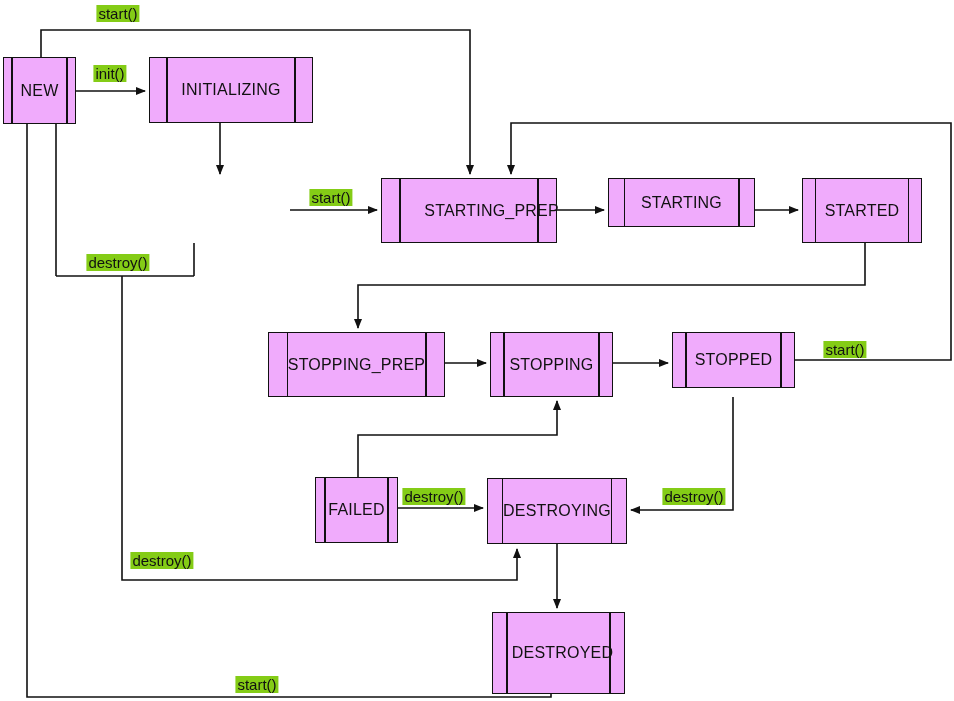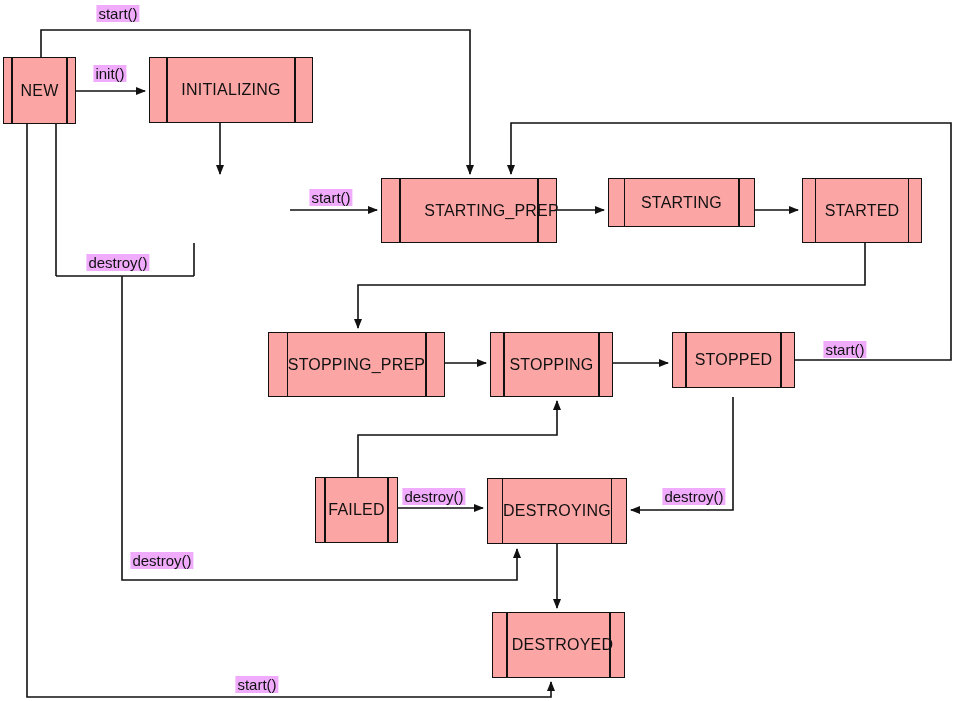--- a/index.html
+++ b/index.html
@@ -9,21 +9,21 @@
     background:#ffffff;
     font-family:"Liberation Sans","DejaVu Sans",sans-serif;
     color:#111111;
     overflow:hidden;
   }
   .edges-svg{position:absolute;left:0;top:0;width:954px;height:701px;}
   .state{
     position:absolute;
     box-sizing:border-box;
     border:1.7px solid #111111;
-    background:#fca5a5;
+    background:#f0abfc;
     display:flex;align-items:center;justify-content:center;
   }
   
   .state::before,.state::after{
     content:"";
     position:absolute;top:0;bottom:0;width:1.6px;background:#111111;
   }
   .state::before{left:10%;}
   .state::after{right:10%;}
   .state .lbl{
@@ -32,21 +32,21 @@
     white-space:nowrap;
     z-index:2;
     padding:0 4px;
   }
   .edge-label{
     position:absolute;
     font-size:15px;
     line-height:17px;
     white-space:nowrap;
     transform:translateX(-50%);
-    background:#f0abfc;
+    background:#84cc16;
     padding:0 2px;
     z-index:3;
   }
 </style>
 </head>
 <body>
 
 <div class="canvas">
 
   <svg class="edges-svg" width="954" height="701" viewBox="0 0 954 701">
@@ -101,21 +101,21 @@
   </div>
   <div class="state" style="left:672px;top:332px;width:123px;height:56px;">
     <span class="lbl">STOPPED</span>
   </div>
   <div class="state" style="left:315px;top:477px;width:83px;height:66px;">
     <span class="lbl">FAILED</span>
   </div>
   <div class="state" style="left:487px;top:478px;width:140px;height:66px;">
     <span class="lbl">DESTROYING</span>
   </div>
-  <div class="state" style="left:492px;top:612px;width:133px;height:66px;padding-left:8px;">
+  <div class="state" style="left:492px;top:612px;width:133px;height:82px;padding-left:8px;">
     <span class="lbl">DESTROYED</span>
   </div>
 
   <span class="edge-label" style="left:118px;top:5px;">start()</span>
   <span class="edge-label" style="left:110px;top:65px;">init()</span>
   <span class="edge-label" style="left:331px;top:189px;">start()</span>
   <span class="edge-label" style="left:845px;top:341px;">start()</span>
   <span class="edge-label" style="left:694px;top:488px;">destroy()</span>
   <span class="edge-label" style="left:434px;top:488px;">destroy()</span>
   <span class="edge-label" style="left:118px;top:254px;">destroy()</span>

